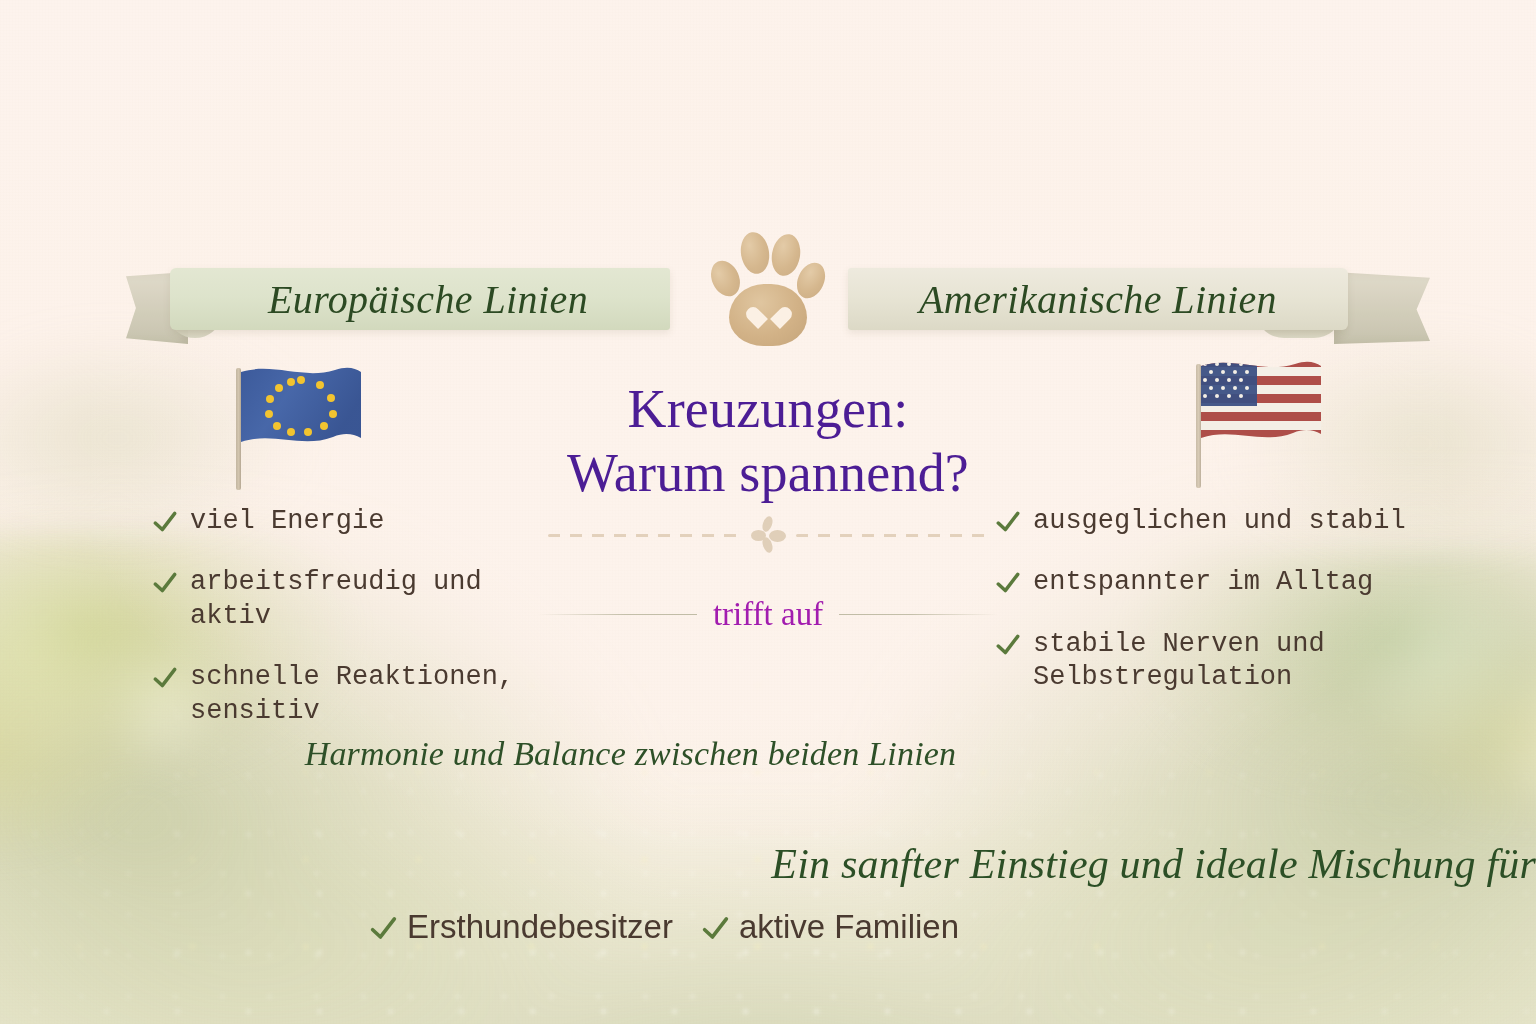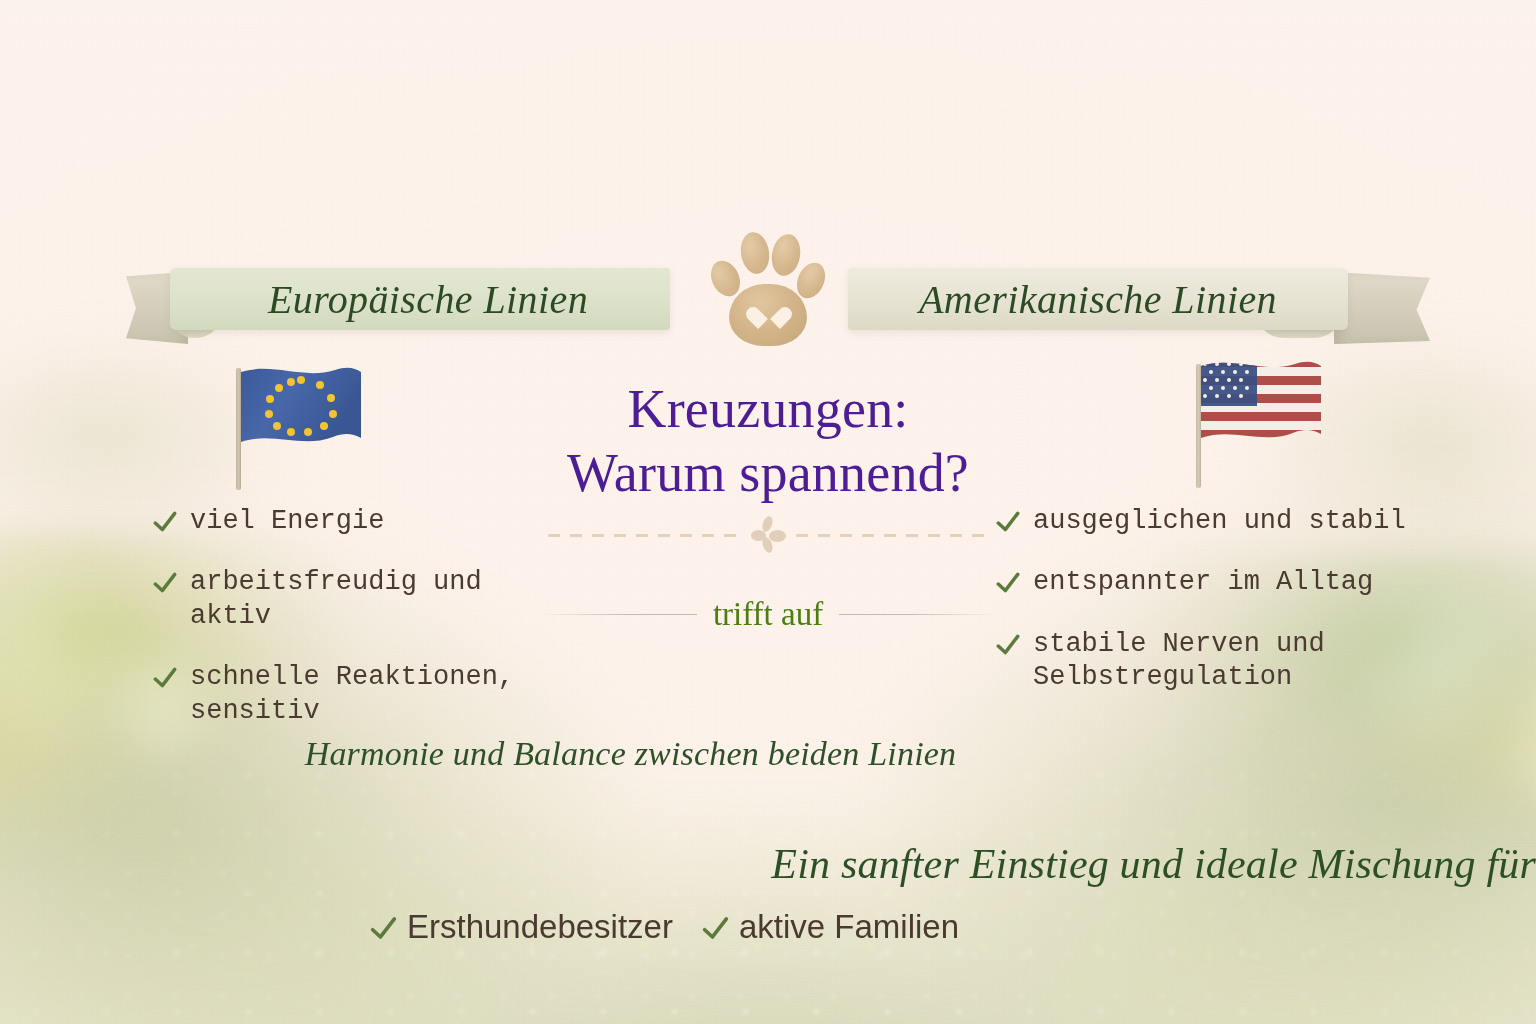--- a/index.html
+++ b/index.html
@@ -311,21 +311,21 @@
     height: 1px;
     background: linear-gradient(90deg, rgba(190,185,160,0) 0%, rgba(186,182,158,0.85) 55%, rgba(186,182,158,0.9) 100%);
   }
   .meets-rule.right {
     background: linear-gradient(90deg, rgba(186,182,158,0.9) 0%, rgba(186,182,158,0.85) 45%, rgba(190,185,160,0) 100%);
   }
   .meets-text {
     flex: 0 0 auto;
     font-family: "Liberation Serif", "DejaVu Serif", serif;
     font-size: 33px;
-    color: #4d7c0f;
+    color: #a21caf;
   }
 
   
   .harmony {
     position: absolute;
     left: 0; top: 735px; width: 1261px;
     text-align: center;
     font-family: "Liberation Serif", "DejaVu Serif", serif;
     font-style: italic;
     font-size: 34px;

